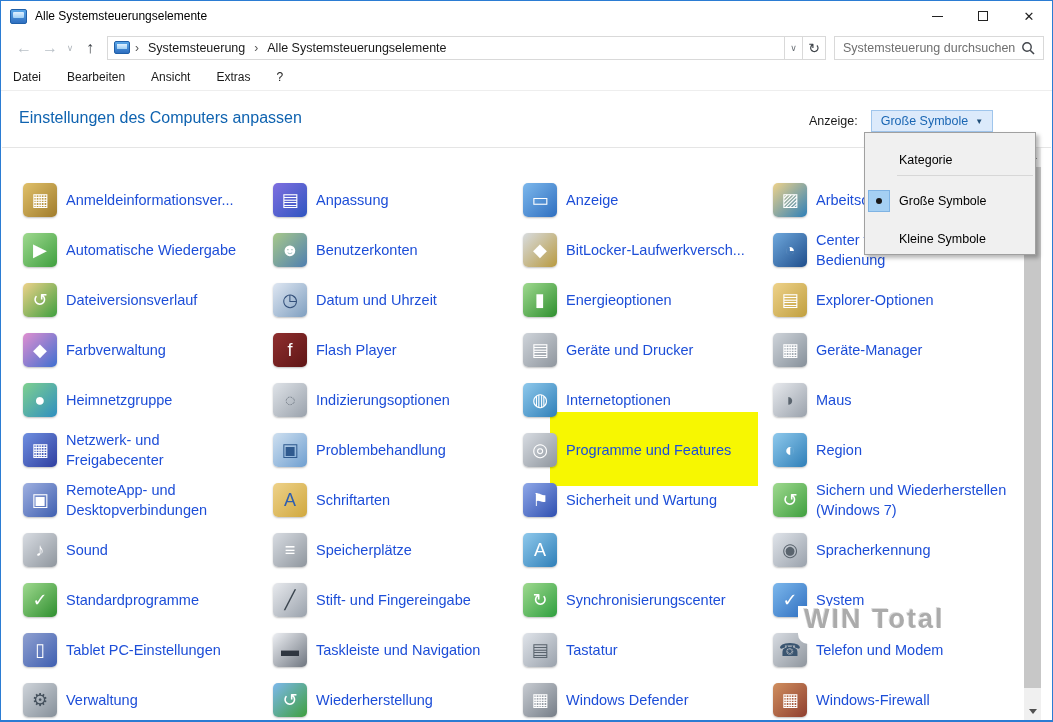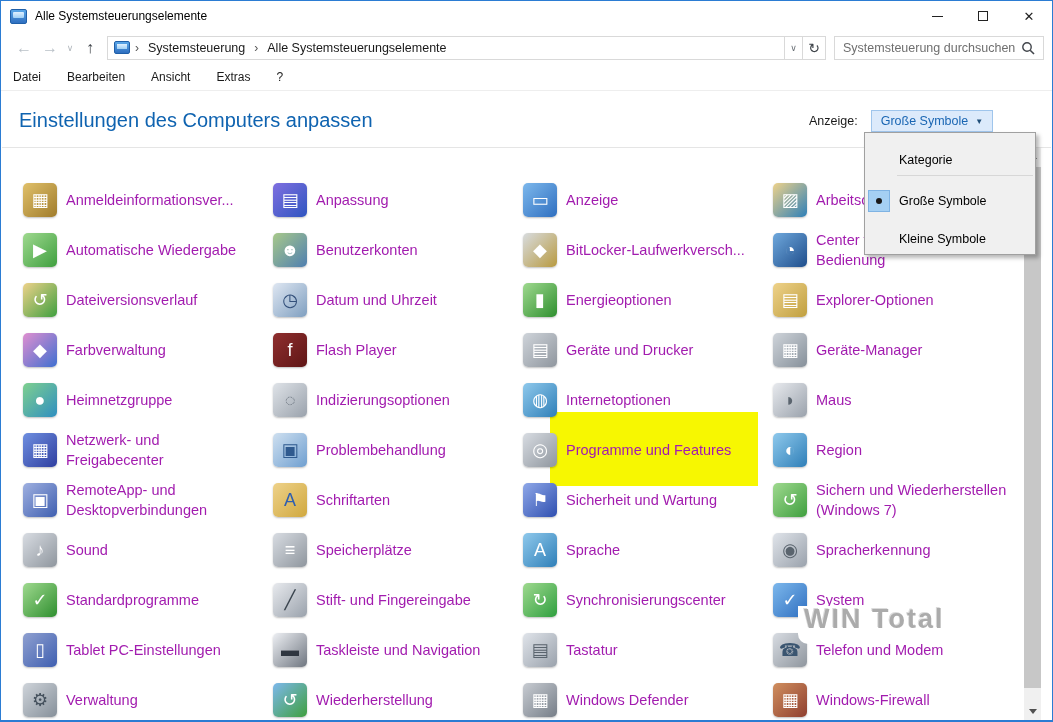--- a/index.html
+++ b/index.html
@@ -49,39 +49,39 @@
     align-items:center; padding:0 8px; }
   .search-ph{ color:#6f6f6f; font-size:12.5px; flex:1; white-space:nowrap; overflow:hidden; }
   .search-glyph{ flex:none; }
 
   
   .menubar{ position:absolute; top:63px; left:0; right:0; height:27px; background:#fff;
     display:flex; align-items:center; padding-left:12px; border-bottom:1px solid #eee; }
   .menu-item{ font-size:12px; color:#1a1a1a; margin-right:26px; }
 
   
-  .header-title{ position:absolute; left:18px; top:108px; font-size:20px; color:#0f63b0; }
+  .header-title{ position:absolute; left:18px; top:108px; font-size:16px; color:#0f63b0; }
   .view-row{ position:absolute; top:109px; left:808px; display:flex; align-items:center;gap:6px; }
   .view-label{ font-size:12.5px; color:#1a1a1a; margin-right:7px; }
   .view-btn{ height:22px; background:#dceafb; border:1px solid #9fc5ec; display:flex;
     align-items:center; padding:0 9px; }
   .view-btn-text{ color:#1a66b3; font-size:12.5px; }
   .view-btn-caret{ color:#1f4e79; font-size:8px; margin-left:7px; }
   .header-sep{ position:absolute; left:1px; right:1px; top:146px; height:1px; background:#e5e5e5; }
 
   
   .content{ position:absolute; top:147px; left:0; right:0; bottom:0; background:#fff; overflow:hidden; }
   .hl{ position:absolute; left:549px; top:264px; width:208px; height:74px; background:#f7f701; z-index:1; }
   .grid{ position:absolute; left:22px; top:27px; display:grid; z-index:2;
     grid-template-columns:250px 250px 250px 250px; grid-auto-rows:50px; }
   .cp-item{ display:flex; align-items:center; }
   .cp-icon{ width:34px; height:34px; border-radius:5px; flex:none; display:flex;
     align-items:center; justify-content:center; box-shadow:0 1px 2px rgba(0,0,0,.25); }
   .cp-icon span{ color:#fff; font-size:18px; line-height:1; }
-  .cp-label{ margin-left:9px; width:195px; font-size:14.5px; line-height:20px; color:#a21caf;
+  .cp-label{ margin-left:9px; width:195px; font-size:14.5px; line-height:20px; color:#1d4ed8;
     max-height:54px; overflow:hidden; }
 
   
   .wm-box{ position:absolute; left:797px; top:458px; width:253px; height:38px; background:#fff;
     border-bottom-left-radius:10px; z-index:3; }
   .wm-text{ position:absolute; left:803px; top:456px; z-index:4; font-size:27px; font-weight:600;
     letter-spacing:2px; color:#a3a3a3; opacity:.9;
     text-shadow:1px 1px 0 #ffffff, -1px -1px 0 #d8d8d8; }
 
   
@@ -352,21 +352,20 @@
         <div class="cp-item">
           <span class="cp-icon" style="background: linear-gradient(135deg, rgb(216, 220, 226), rgb(143, 150, 158));">
             <span>≡</span>
           </span>
           <span class="cp-label">Speicherplätze</span>
         </div>
         <div class="cp-item">
           <span class="cp-icon" style="background: linear-gradient(135deg, rgb(143, 201, 236), rgb(47, 127, 184));">
             <span>A</span>
           </span>
-          <span class="cp-label">Sprache</span>
         </div>
         <div class="cp-item">
           <span class="cp-icon" style="background: linear-gradient(135deg, rgb(224, 228, 234), rgb(154, 162, 172));">
             <span style="color: rgb(90, 100, 110);">◉</span>
           </span>
           <span class="cp-label">Spracherkennung</span>
         </div>
         <div class="cp-item">
           <span class="cp-icon" style="background: linear-gradient(135deg, rgb(159, 217, 143), rgb(47, 143, 47));">
             <span>✓</span>

